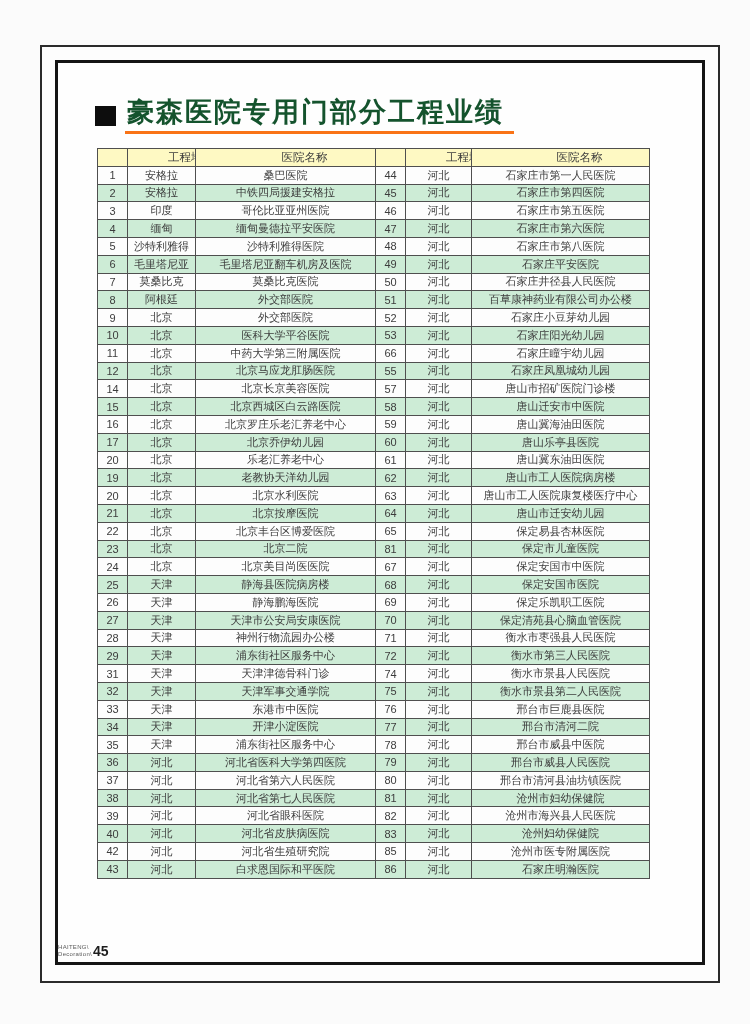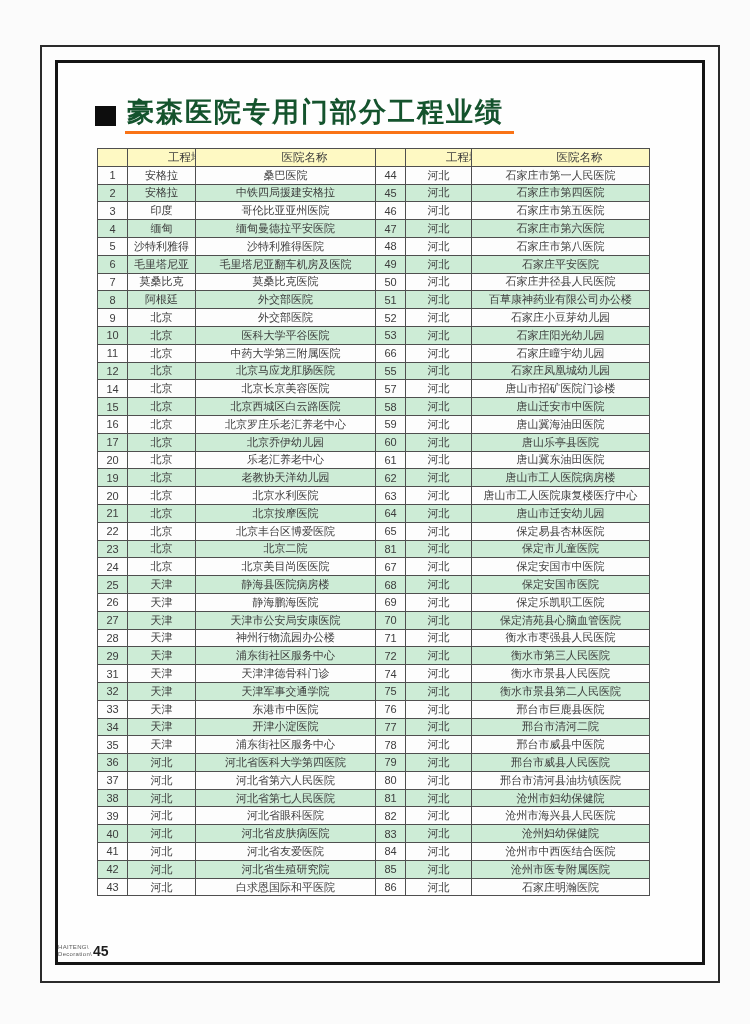--- a/index.html
+++ b/index.html
@@ -393,28 +393,20 @@
       </tr>
       <tr>
         <td>40</td>
         <td>河北</td>
         <td>河北省皮肤病医院</td>
         <td>83</td>
         <td>河北</td>
         <td>沧州妇幼保健院</td>
       </tr>
       <tr>
-        <td>41</td>
-        <td>河北</td>
-        <td>河北省友爱医院</td>
-        <td>84</td>
-        <td>河北</td>
-        <td>沧州市中西医结合医院</td>
-      </tr>
-      <tr>
         <td>42</td>
         <td>河北</td>
         <td>河北省生殖研究院</td>
         <td>85</td>
         <td>河北</td>
         <td>沧州市医专附属医院</td>
       </tr>
       <tr>
         <td>43</td>
         <td>河北</td>

